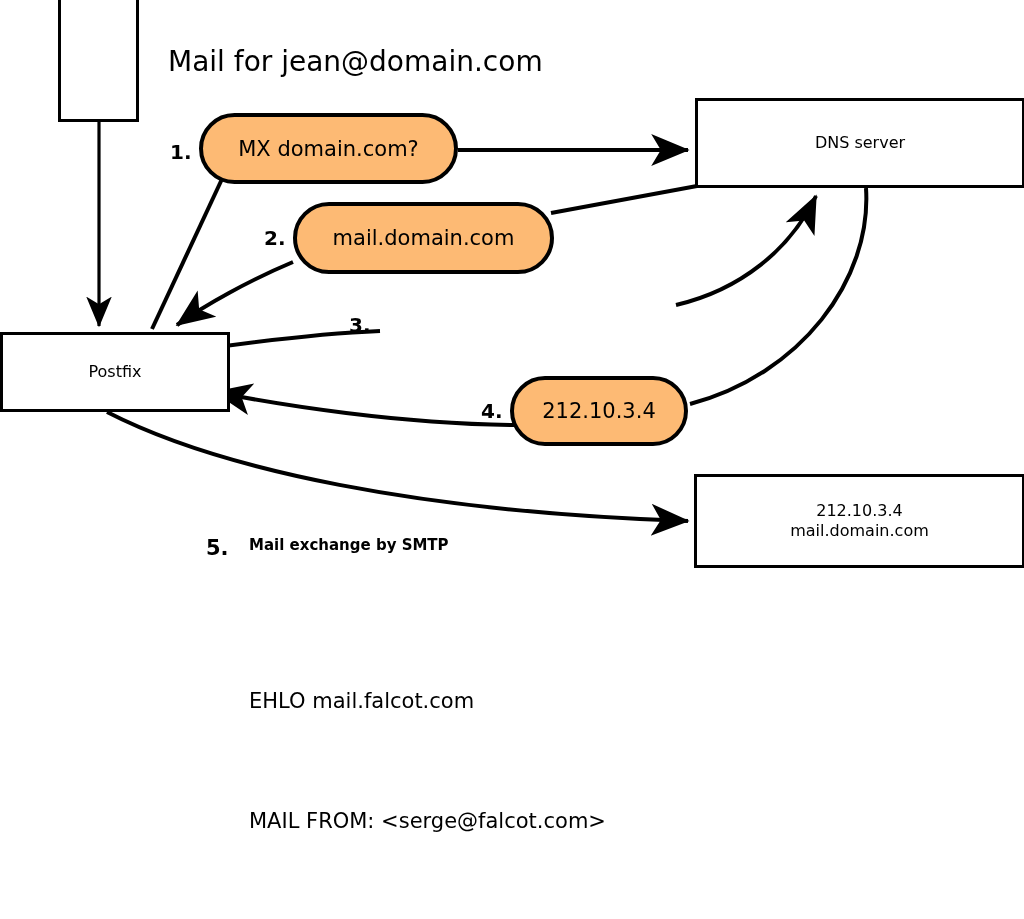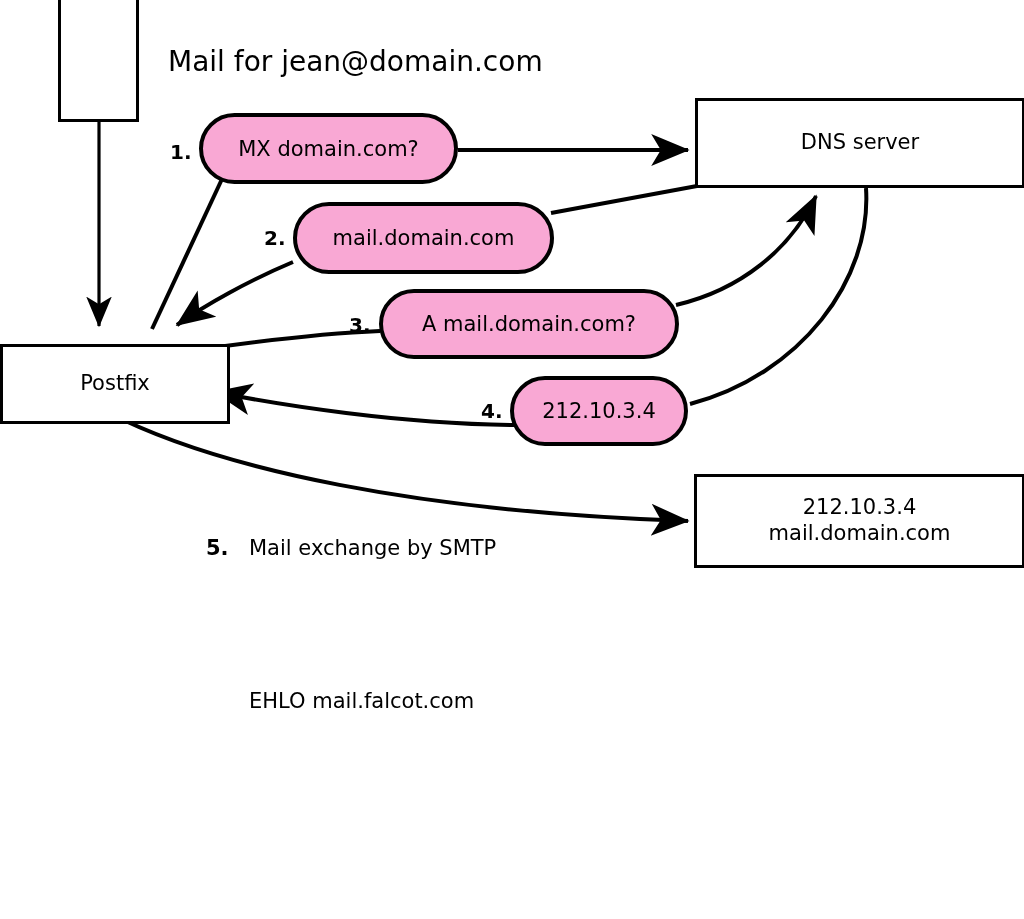--- a/index.html
+++ b/index.html
@@ -29,29 +29,29 @@
   }
   .node-rect {
     position: absolute;
     box-sizing: border-box;
     border: 3px solid #000000;
     background: #ffffff;
     display: flex;
     align-items: center;
     justify-content: center;
     flex-direction: column;
-    font-size: 21px;
+    font-size: 16px;
     line-height: 1.22;
     text-align: center;
   }
   .bubble {
     position: absolute;
     box-sizing: border-box;
     border: 4px solid #000000;
-    background: #f9a8d4;
+    background: #fdba74;
     border-radius: 999px;
     display: flex;
     align-items: center;
     justify-content: center;
     font-size: 21px;
     white-space: nowrap;
   }
   .step-num {
     position: absolute;
     font-weight: bold;
@@ -66,23 +66,24 @@
   }
   .smtp-block {
     position: absolute;
     font-size: 21px;
     line-height: 32px;
     white-space: pre;
   }
   .smtp-line { display: block; height: 32px; margin-top: 24px; }
   .step5-label {
     position: absolute;
-    font-size: 21px;
+    font-size: 15px;
     line-height: 1;
     white-space: nowrap;
+    font-weight: bold;
   }
   .step5-num {
     position: absolute;
     font-weight: bold;
     font-size: 21px;
     line-height: 1;
   }
 </style>
 </head>
 <body>
@@ -114,21 +115,21 @@
 
     <path d="M514,425 C400,424 280,405 215,392" fill="none" stroke="#000000" stroke-width="4" marker-end="url(#ah)"></path>
 
     <path d="M107,412 C220,470 420,512 688,521" fill="none" stroke="#000000" stroke-width="4" marker-end="url(#ah)"></path>
   </svg>
 
   <div class="node-rect" style="left:58px; top:-4px; width:81px; height:126px;">
     <span></span>
   </div>
 
-  <div class="node-rect" style="left:0px; top:344px; width:230px; height:80px;">
+  <div class="node-rect" style="left:0px; top:332px; width:230px; height:80px;">
     <span>Postfix</span>
   </div>
 
   <div class="node-rect" style="left:695px; top:98px; width:330px; height:90px;">
     <span>DNS server</span>
   </div>
 
   <div class="node-rect" style="left:694px; top:474px; width:331px; height:94px;">
     <span>212.10.3.4</span>
     <span>mail.domain.com</span>
@@ -141,23 +142,20 @@
     <span>1.</span>
   </div>
 
   <div class="bubble" style="left:293px; top:202px; width:261px; height:72px;">
     <span>mail.domain.com</span>
   </div>
   <div class="step-num" style="left:264px; top:228px;">
     <span>2.</span>
   </div>
 
-  <div class="bubble" style="left:379px; top:289px; width:300px; height:70px;">
-    <span>A mail.domain.com?</span>
-  </div>
   <div class="step-num" style="left:349px; top:315px;">
     <span>3.</span>
   </div>
 
   <div class="bubble" style="left:510px; top:376px; width:178px; height:70px;">
     <span>212.10.3.4</span>
   </div>
   <div class="step-num" style="left:481px; top:401px;">
     <span>4.</span>
   </div>
@@ -168,20 +166,21 @@
 
   <div class="step5-num" style="left:206px; top:538px;">
     <span>5.</span>
   </div>
   <div class="step5-label" style="left:249px; top:538px;">
     <span>Mail exchange by SMTP</span>
   </div>
 
   <div class="smtp-block" style="left:249px; top:597px;">
     <span class="smtp-line">EHLO mail.falcot.com</span>
+    <span class="smtp-line">MAIL FROM: &lt;serge@falcot.com&gt;</span>
     
     
     
     
     
     
     
   </div>
 
 </div>

